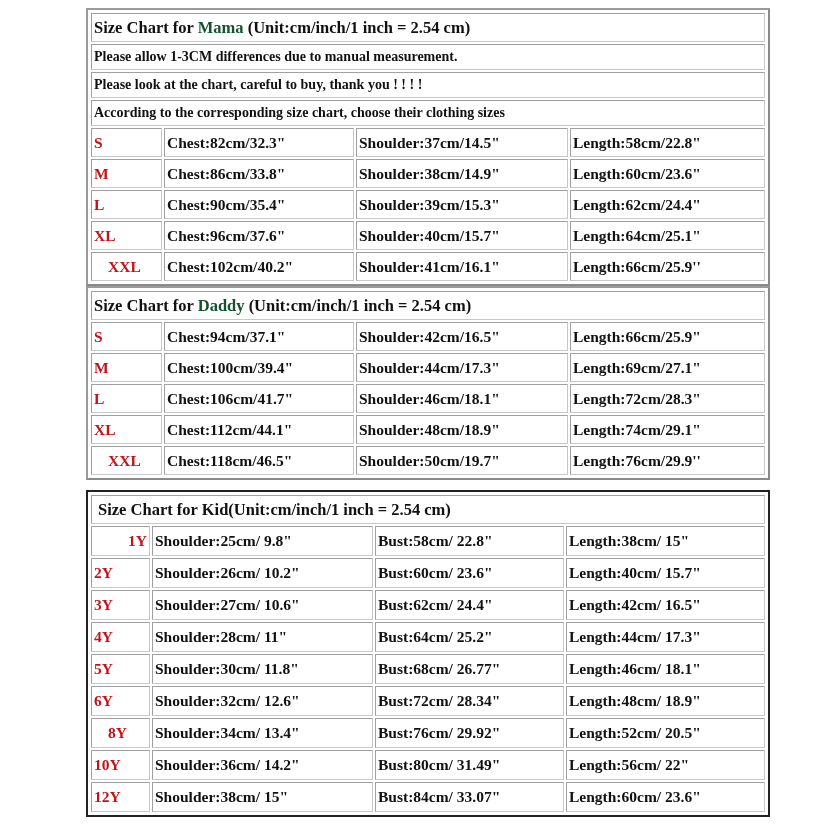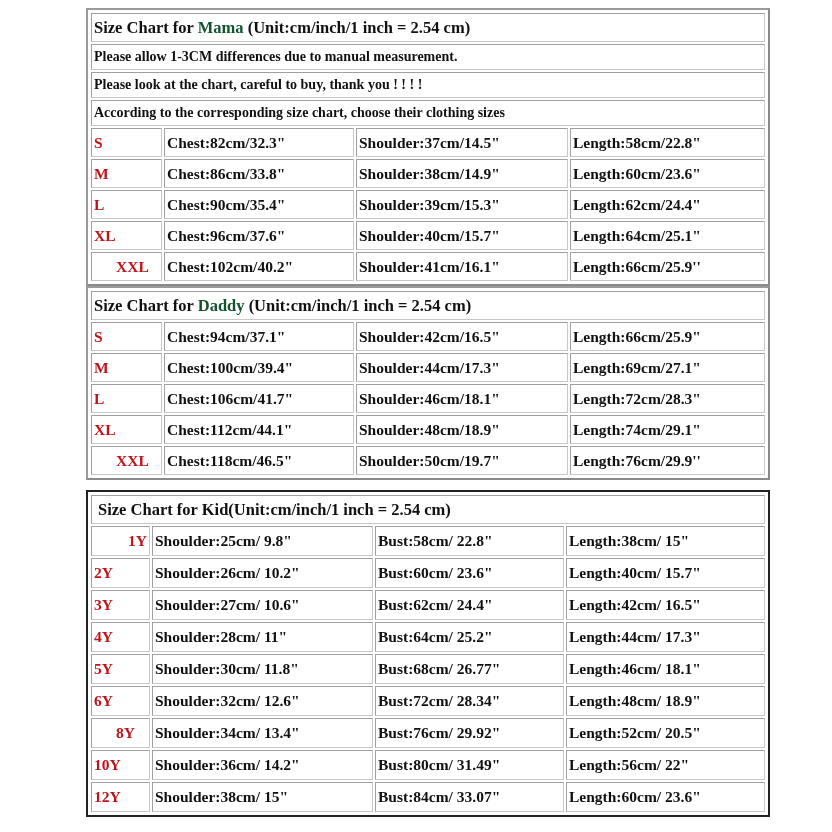--- a/index.html
+++ b/index.html
@@ -7,21 +7,21 @@
          font-family: "Liberation Serif", "DejaVu Serif", serif; color: #111; }
   .chart { position: absolute; left: 86px; width: 684px; box-sizing: border-box;
            border: 2px solid #8a8a8a; border-top-color: #9a9a9a; border-left-color:#9a9a9a;
            padding: 1px; background: #fff; }
   .chart.dark { border-color: #222; border-width: 2px; }
   table { border-collapse: separate; border-spacing: 2px; width: 100%; table-layout: fixed; }
   td { border: 1px solid #a0a0a0; border-right-color: #c8c8c8; border-bottom-color: #c8c8c8;
        padding: 0 2px; font-weight: bold; font-size: 15.5px; white-space: nowrap; overflow: hidden;
        height: 27px; vertical-align: middle; }
   td.size { color: #c0141b; }
-  td.size.indent { padding-left: 24px; }
+  td.size.indent { padding-left: 16px; }
   td.title { font-size: 16.5px; height: 27px; }
   td.note { font-size: 14px; height: 24px; margin-top: 24px; }
   .red-ul { color: #14532d; }
 </style>
 </head>
 <body>
 
 <div class="chart" style="top:8px;">
   <table>
     <colgroup>

